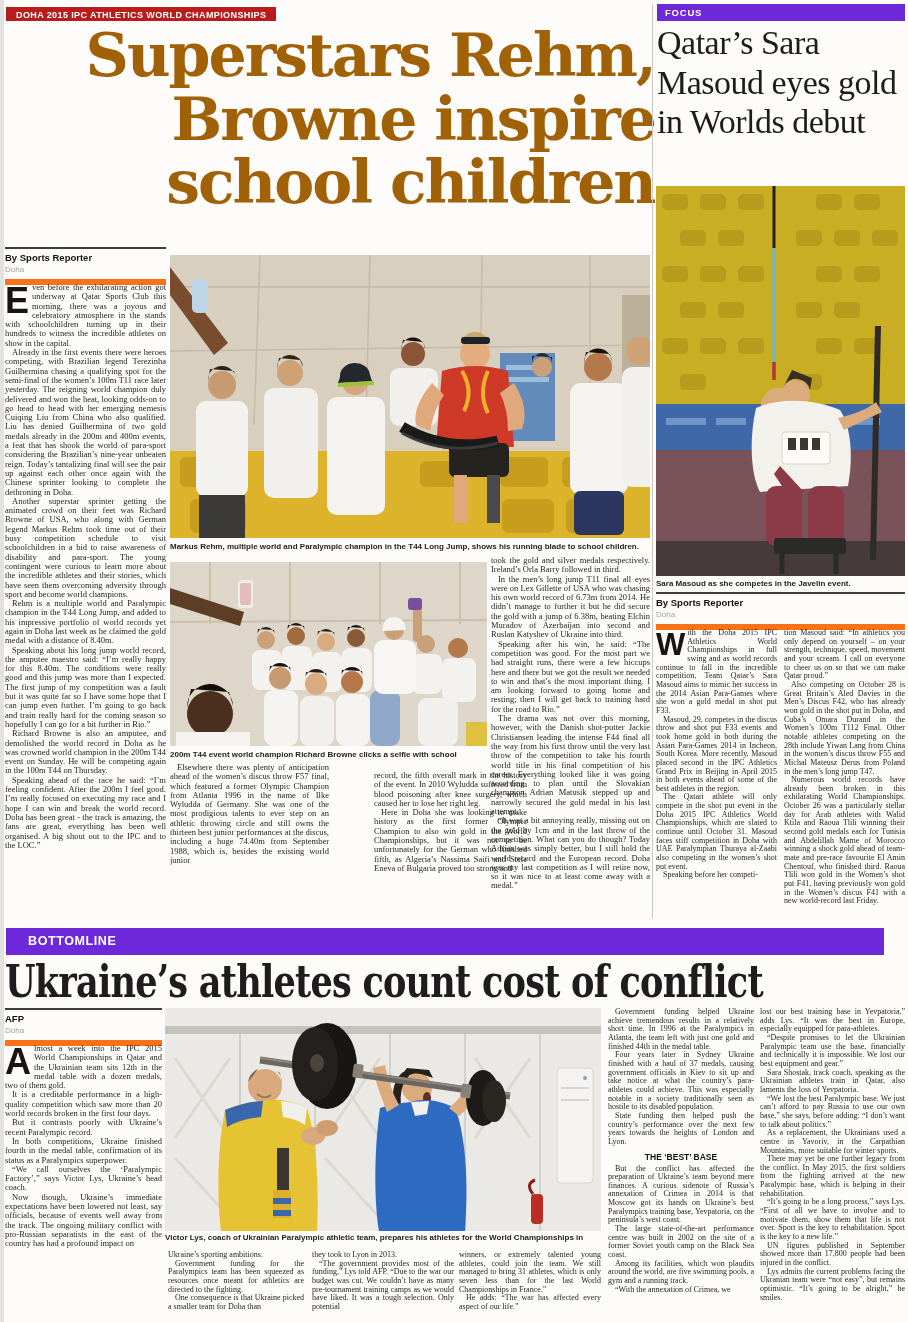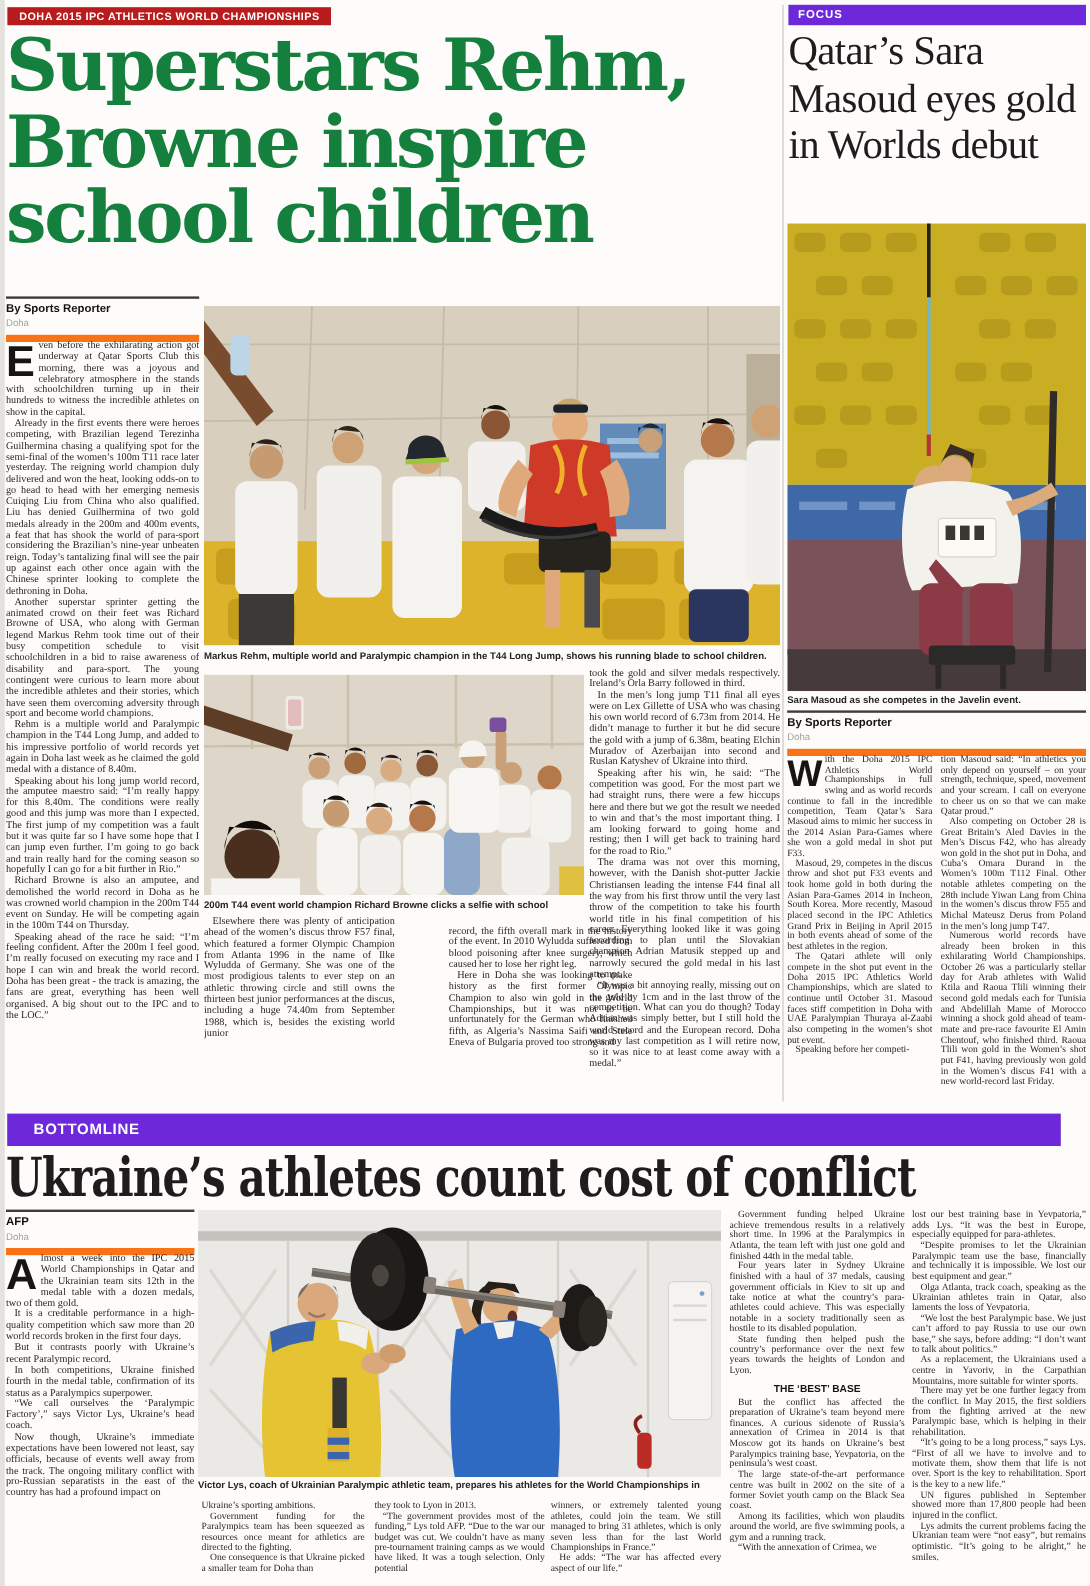--- a/index.html
+++ b/index.html
@@ -7,21 +7,21 @@
         font-family:"Liberation Serif",serif;color:#262524;}
   .abs{position:absolute;overflow:hidden;}
   .edge{background:#e4e2de;}
   
   .kicker{background:#b91c1c;color:#fff;font:bold 9px/17px "Liberation Sans",sans-serif;
           letter-spacing:.4px;padding:0 10px;display:inline-block;}
   .banner-black{background:#6d28d9;color:#fff;font-family:"Liberation Sans",sans-serif;font-weight:bold;}
   .focus-banner-text{font-size:9.5px;line-height:17px;letter-spacing:.8px;padding-left:8px;display:block;}
   .bottom-banner-text{font-size:12.5px;line-height:27px;letter-spacing:.6px;padding-left:22px;display:block;}
   
-  .headline-main{font:bold 60px/63.5px "DejaVu Serif",serif;letter-spacing:-2px;color:#15803d;}
+  .headline-main{font:bold 60px/63.5px "DejaVu Serif",serif;letter-spacing:-2px;color:#a16207;text-align:right;}
   .headline-focus{font:400 34px/39.5px "Liberation Serif",serif;letter-spacing:-.5px;color:#1f1c1d;}
   .headline-bottom{font:bold 45px/50px "DejaVu Serif",serif;letter-spacing:-1px;color:#1f1c1d;
                    transform:scaleX(.78);transform-origin:left top;white-space:nowrap;}
   .standfirst{font:15.5px/19px "Liberation Sans",sans-serif;color:#8d8b88;}
   
   .byline-block{border-top:2px solid #3f3c3a;border-bottom:6px solid #f97316;padding:3px 0 5px;}
   .byline{font:bold 9.5px "Liberation Sans",sans-serif;color:#151312;}
   .dateline{font:8px "Liberation Sans",sans-serif;color:#a3a09b;margin-top:2px;}
   
   .body-md{font-size:8.5px;line-height:9.3px;text-align:justify;}
@@ -428,21 +428,21 @@
         <p>But the conflict has affected the preparation of Ukraine’s team beyond mere finances. A curious sidenote of Russia’s annexation of Crimea in 2014 is that Moscow got its hands on Ukraine’s best Paralympics training base, Yevpatoria, on the peninsula’s west coast.</p>
         <p>The large state-of-the-art performance centre was built in 2002 on the site of a former Soviet youth camp on the Black Sea coast.</p>
         <p>Among its facilities, which won plaudits around the world, are five swimming pools, a gym and a running track.</p>
         <p>“With the annexation of Crimea, we</p>
       </div>
   </div>
   <div class="abs body-sm" style="left:760px;top:1008px;width:145px;height:312px;">
     <div class="col-text cont">
         <p>lost our best training base in Yevpatoria,” adds Lys. “It was the best in Europe, especially equipped for para-athletes.</p>
         <p>“Despite promises to let the Ukrainian Paralympic team use the base, financially and technically it is impossible. We lost our best equipment and gear.”</p>
-        <p>Olga Atlanta, track coach, speaking as the Ukrainian athletes train in Qatar, also laments the loss of Yevpatoria.</p>
+        <p>Sara Shostak, track coach, speaking as the Ukrainian athletes train in Qatar, also laments the loss of Yevpatoria.</p>
         <p>“We lost the best Paralympic base. We just can’t afford to pay Russia to use our own base,” she says, before adding: “I don’t want to talk about politics.”</p>
         <p>As a replacement, the Ukrainians used a centre in Yavoriv, in the Carpathian Mountains, more suitable for winter sports.</p>
         <p>There may yet be one further legacy from the conflict. In May 2015, the first soldiers from the fighting arrived at the new Paralympic base, which is helping in their rehabilitation.</p>
         <p>“It’s going to be a long process,” says Lys. “First of all we have to involve and to motivate them, show them that life is not over. Sport is the key to rehabilitation. Sport is the key to a new life.”</p>
         <p>UN figures published in September showed more than 17,800 people had been injured in the conflict.</p>
         <p>Lys admits the current problems facing the Ukranian team were “not easy”, but remains optimistic. “It’s going to be alright,” he smiles.</p>
       </div>
   </div>
 
 </div>

